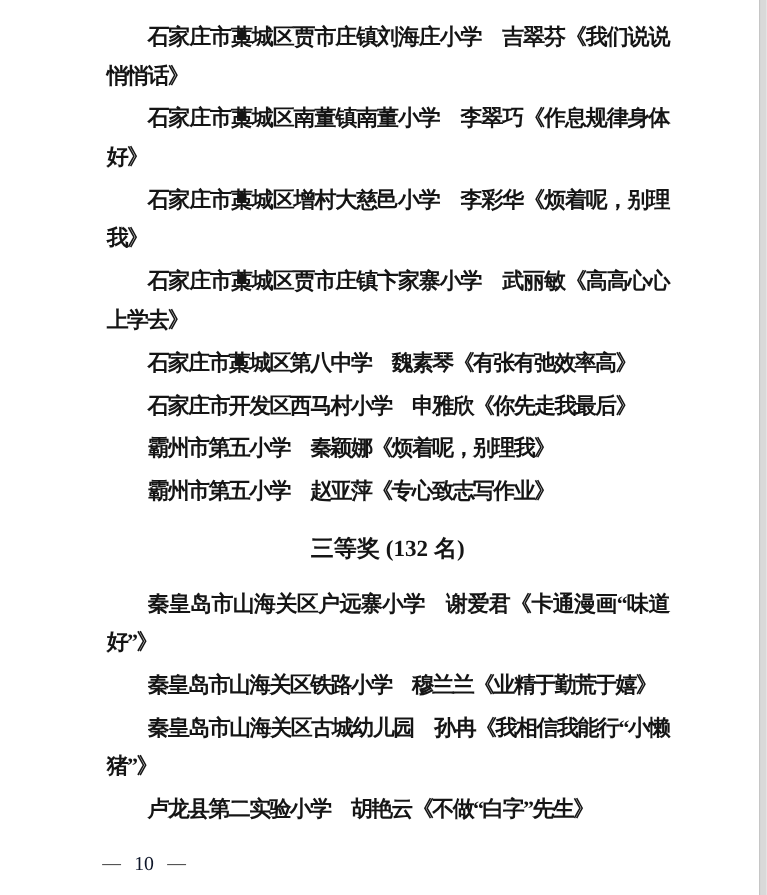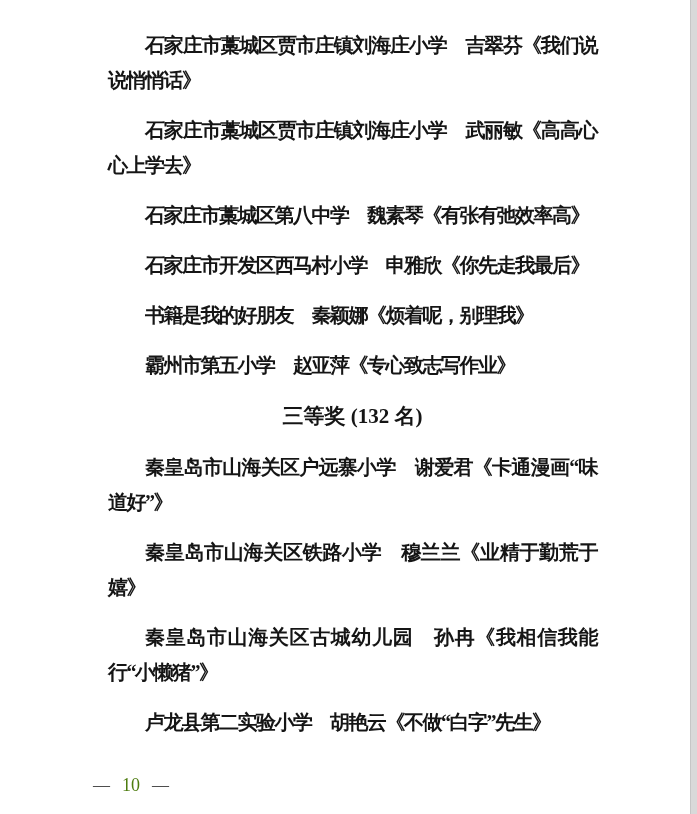--- a/index.html
+++ b/index.html
@@ -13,58 +13,60 @@
   .text-block{
     position:absolute;left:93px;top:13px;width:519px;
     font-size:20px;line-height:35px;font-weight:700;
     letter-spacing:-1.5px;
     text-align:justify;
     line-break:strict;
     word-break:normal;
     color:#151515;
   }
   .entry{
-    margin:15px;
+    margin:4px;
     text-indent:37px;
   }
   .heading{
     margin:16px;
     font-size:21px;
     line-height:35px;
     font-weight:700;
     text-align:center;
     text-indent:0;
     letter-spacing:0;
     font-family:Liberation Serif, serif;
   }
   .footer{
     position:absolute;left:93px;top:774px;height:22px;
     display:flex;align-items:center;gap:12px;
     font-weight:400;letter-spacing:0;
     font-size:17px;
   }
   .footer .dash{color:#2e2e2e;}
-  .footer .num{color:#4d7c0f;font-size:18px;}
+  .footer .num{color:#0f172a;font-size:18px;}
   .scan-edge{
     position:absolute;right:0;top:0;width:6px;height:814px;
     background:#d9d9d9;border-left:1px solid #c6c6c6;
   }
 </style>
 </head>
 <body>
 
 <div class="page">
 
   <div class="text-block">
     <div id="entries-part1">
         <p class="entry">石家庄市藁城区贾市庄镇刘海庄小学　吉翠芬《我们说说悄悄话》</p>
-        <p class="entry">石家庄市藁城区贾市庄镇刘海庄小学　武丽敏《高高心心上学去》</p>
+        <p class="entry">石家庄市藁城区南董镇南董小学　李翠巧《作息规律身体好》</p>
+        <p class="entry">石家庄市藁城区增村大慈邑小学　李彩华《烦着呢，别理我》</p>
+        <p class="entry">石家庄市藁城区贾市庄镇卞家寨小学　武丽敏《高高心心上学去》</p>
         <p class="entry">石家庄市藁城区第八中学　魏素琴《有张有弛效率高》</p>
         <p class="entry">石家庄市开发区西马村小学　申雅欣《你先走我最后》</p>
-        <p class="entry">书籍是我的好朋友　秦颖娜《烦着呢，别理我》</p>
+        <p class="entry">霸州市第五小学　秦颖娜《烦着呢，别理我》</p>
         <p class="entry">霸州市第五小学　赵亚萍《专心致志写作业》</p>
       </div>
     <p class="heading">三等奖 (132 名)</p>
     <div id="entries-part2">
         <p class="entry">秦皇岛市山海关区户远寨小学　谢爱君《卡通漫画“味道好”》</p>
         <p class="entry">秦皇岛市山海关区铁路小学　穆兰兰《业精于勤荒于嬉》</p>
         <p class="entry">秦皇岛市山海关区古城幼儿园　孙冉《我相信我能行“小懒猪”》</p>
         <p class="entry">卢龙县第二实验小学　胡艳云《不做“白字”先生》</p>
       </div>
   </div>

